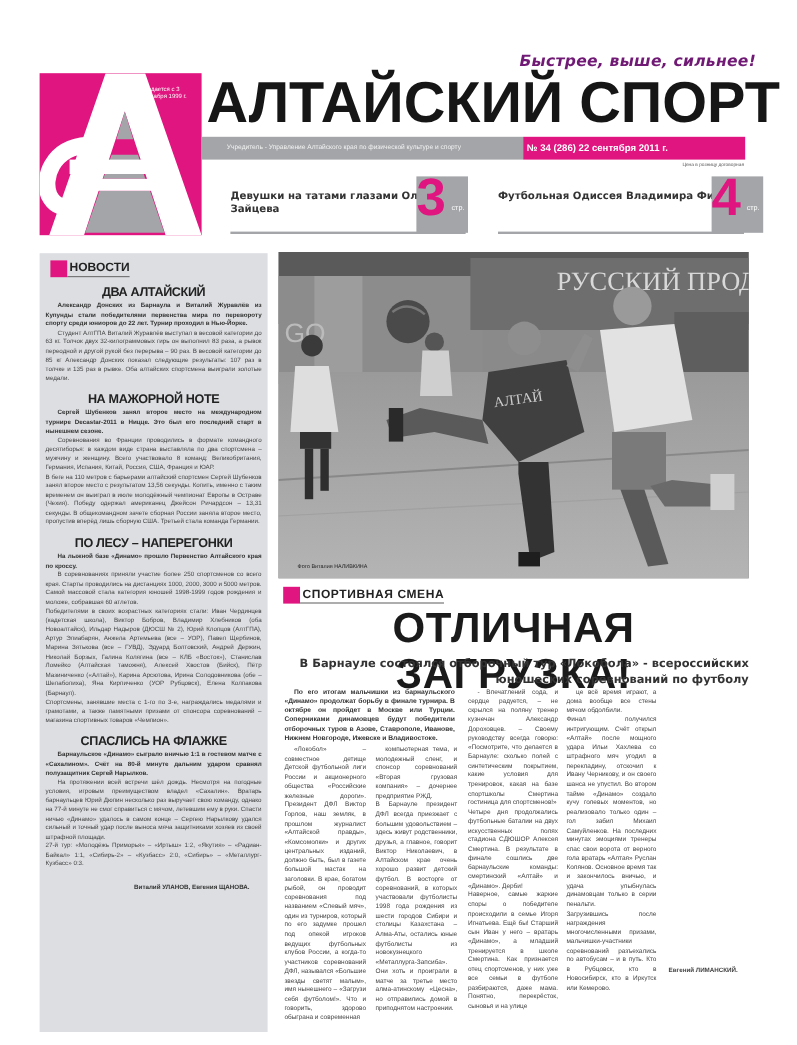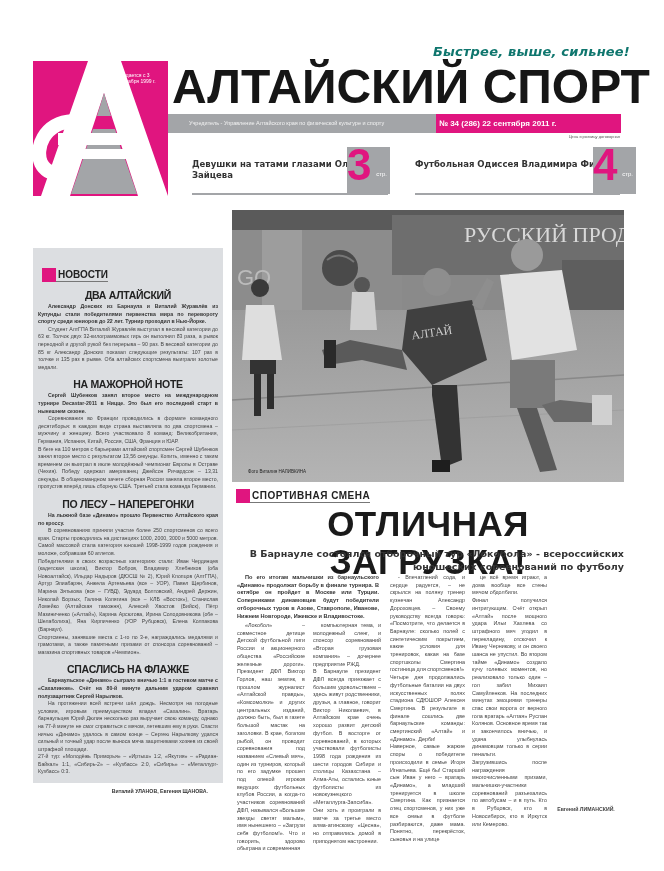--- a/index.html
+++ b/index.html
@@ -2,21 +2,21 @@
 <html><head>
 <meta charset="utf-8">
 <style>
   * { box-sizing: border-box; margin: 0; padding: 0; }
   html, body { width: 664px; height: 871px; background: #ffffff; overflow: hidden; }
   body { font-family: "Liberation Sans", sans-serif; color: #222; position: relative; }
 
   
   .slogan {
     position: absolute; left: 420px; top: 44px; width: 210px;
-    text-align: right; color: #0f766e; font-weight: bold; font-style: italic;
+    text-align: right; color: #701a75; font-weight: bold; font-style: italic;
     font-size: 13px; font-family: "DejaVu Sans", sans-serif; letter-spacing: 0.2px;
   }
   .logo-box {
     position: absolute; left: 33px; top: 61px; width: 135px; height: 135px;
     background: #e0157f; overflow: hidden;
   }
   .logo-box svg { position: absolute; left: 0; top: 0; }
   .logo-note {
     position: absolute; left: 120px; top: 72px; width: 46px;
     color: #fff; font-size: 5px; line-height: 6px; text-align: left;
@@ -60,22 +60,22 @@
   }
   .teaser-1 { left: 170px; width: 218px; }
   .teaser-1 .t-rule { width: 196px; }
   .teaser-1 .t-page { left: 177px; }
   .teaser-2 { left: 393px; width: 228px; }
   .teaser-2 .t-rule { width: 205px; }
   .teaser-2 .t-page { left: 200px; }
 
   
   .sidebar {
-    position: absolute; left: 33px; top: 211px; width: 190px; height: 535px;
-    background: #dcdee1; padding: 20px 5px 0 5px; margin-top: 37px;
+    position: absolute; left: 33px; top: 211px; width: 190px; height: 649px;
+    background: #dcdee1; padding: 6px 5px 0 5px;
   }
   .section-tag { display: flex; align-items: center; height: 14px; margin-left: 4px; }
   .section-tag .sq { width: 14px; height: 14px; background: #e0157f; flex: none; }
   .section-tag .lbl {
     font-size: 10px; font-weight: bold; color: #222; padding-left: 2px;
     border-bottom: 1.5px solid #777; line-height: 12px;
   }
   .news-title {
     text-align: center; font-weight: bold; font-size: 10.5px; letter-spacing: -0.3px;
     color: #222; margin-top: 7px; margin-bottom: 2px;

